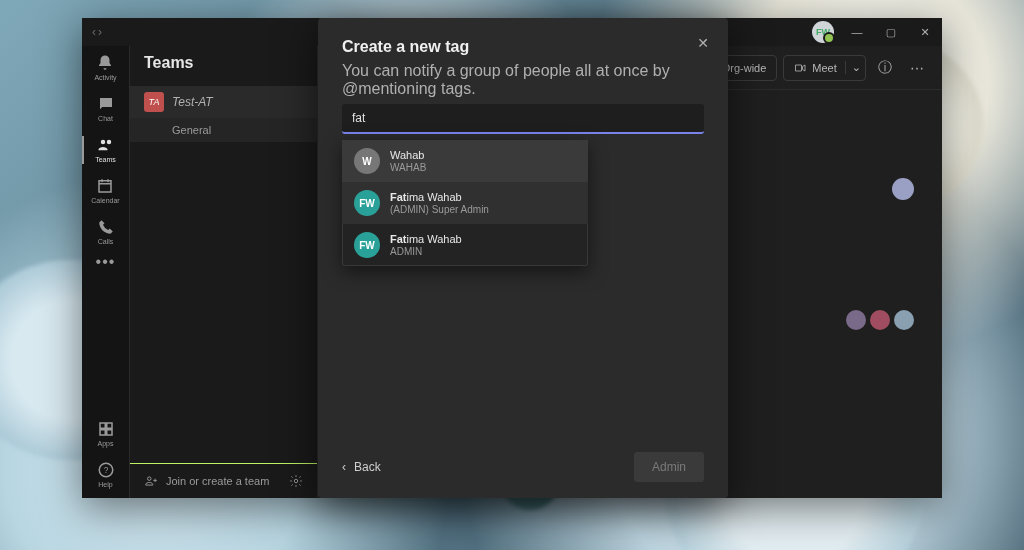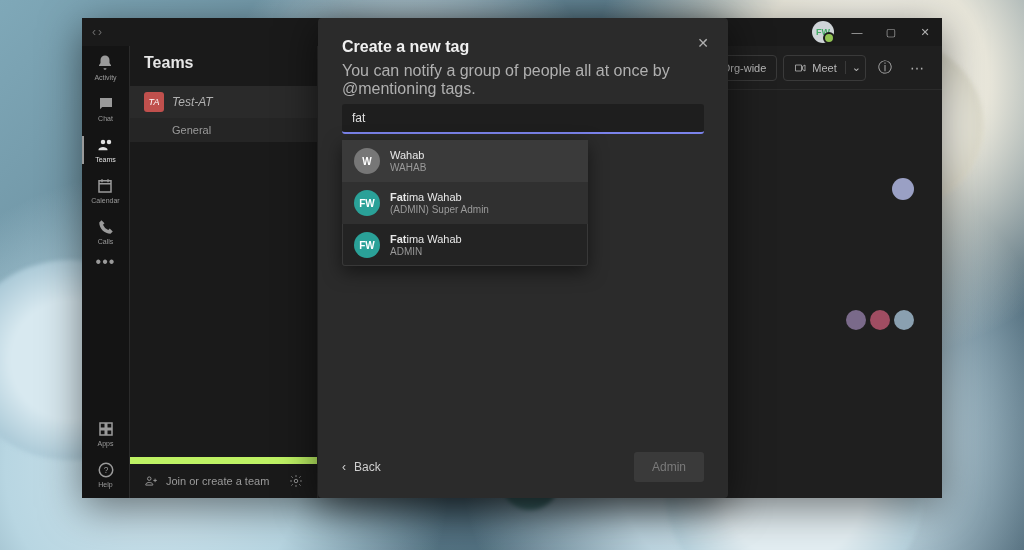--- a/index.html
+++ b/index.html
@@ -55,21 +55,21 @@
     display:flex; flex-direction:column;
     padding-top: 32px;
     position: relative;
   }
   .panel-title { font-size:16px; font-weight:600; color:#e6e6e6; padding: 4px 14px 14px; }
   .panel-sub { font-size:10px; color:#8a8a8a; padding: 4px 14px; }
   .team-item { display:flex; align-items:center; gap:8px; padding:6px 14px; font-size:12px; color:#b0b0b0; }
   .team-item.sel { background:#2a2a2a;font-style:italic; }
   .team-avatar { width:20px; height:20px; border-radius:3px; background:#c0504d; display:flex; align-items:center; justify-content:center; font-size:9px; color:#fff; }
   .channel-item { padding:6px 14px 6px 42px; font-size:11px; color:#9a9a9a; background:#252525; }
-  .panel-footer { margin-top:auto; border-top:7px solid #bef264; padding:10px 14px; display:flex; align-items:center; gap:8px; font-size:11px; color:#9a9a9a; }
+  .panel-footer { margin-top:auto; border-top:1px solid #bef264; padding:10px 14px; display:flex; align-items:center; gap:8px; font-size:11px; color:#9a9a9a; }
   .panel-footer svg { width:14px; height:14px; }
 
   .content {
     flex:1;
     background:#1f1f1f;
     position:relative;
     padding-top: 28px;
   }
   .titlebar {
     position:absolute; top:0; left:0; right:0; height:28px;

